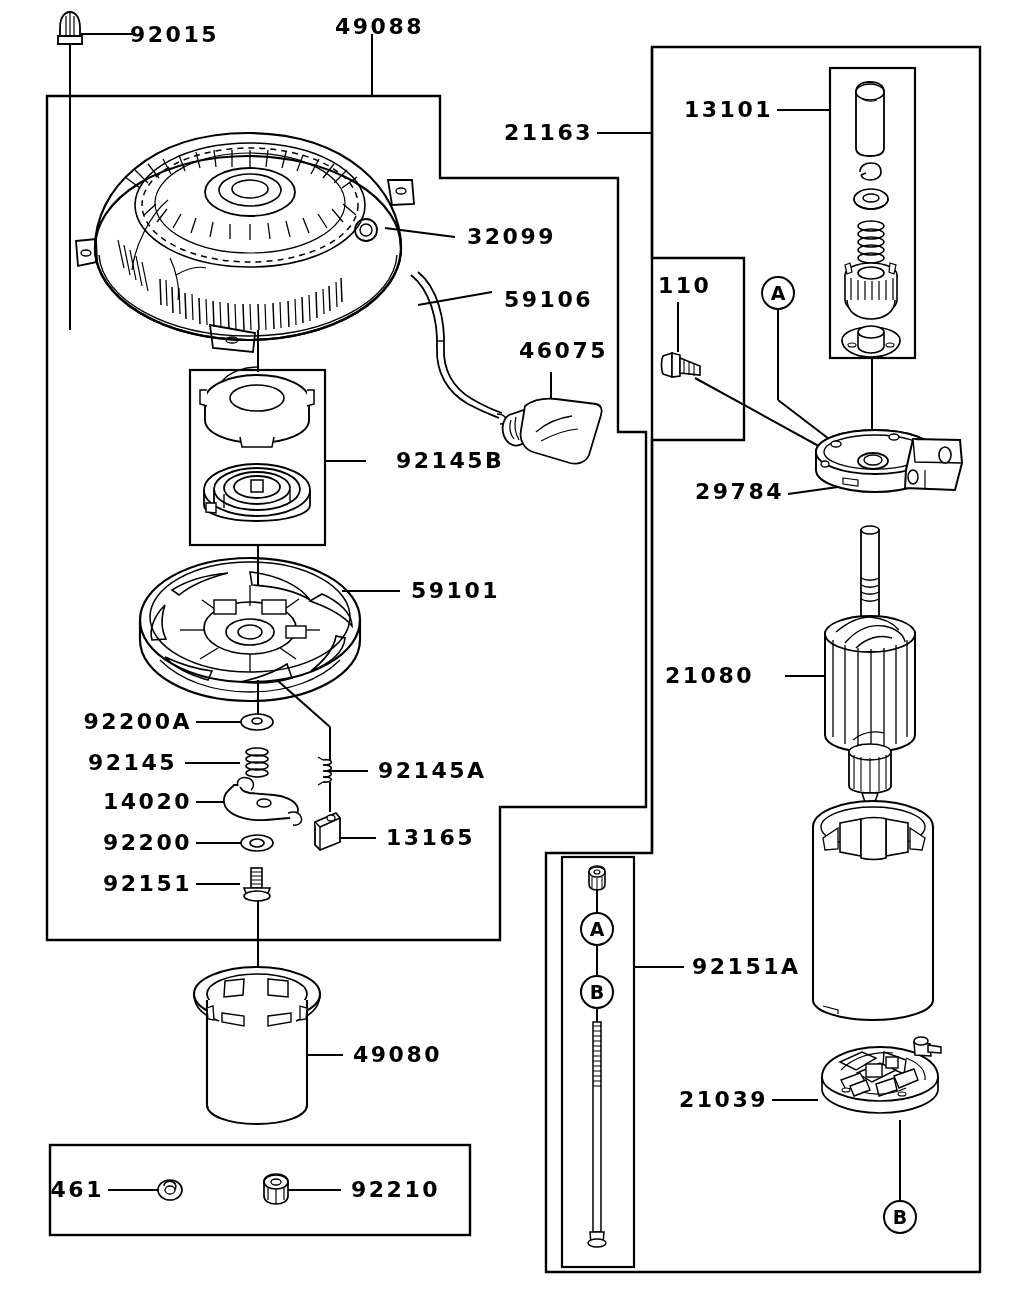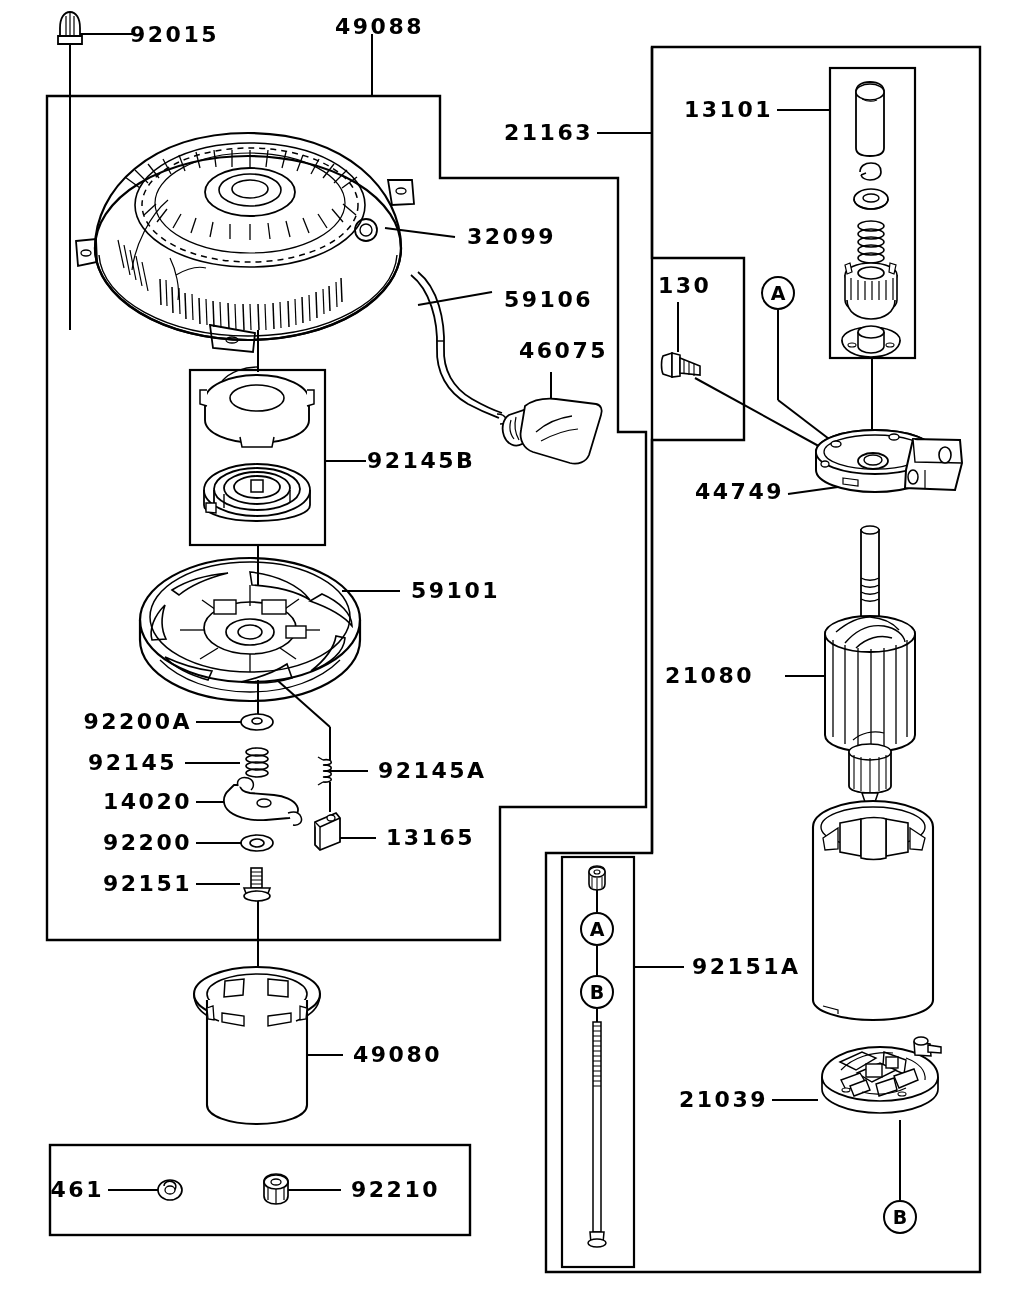--- a/index.html
+++ b/index.html
@@ -535,39 +535,39 @@
       <ellipse cx="597" cy="1243" rx="9" ry="4" stroke-width="1.5"></ellipse>
     </g>
 
   </svg>
 
   <div class="lbl r" style="left:219px;top:24px;">92015</div>
   <div class="lbl" style="left:335px;top:16px;">49088</div>
   <div class="lbl" style="left:467px;top:226px;">32099</div>
   <div class="lbl" style="left:504px;top:281px;margin-top:8px;">59106</div>
   <div class="lbl" style="left:519px;top:340px;">46075</div>
-  <div class="lbl" style="left:367px;top:450px;">92145B</div>
+  <div class="lbl" style="left:396px;top:450px;">92145B</div>
   <div class="lbl" style="left:411px;top:580px;">59101</div>
 
   <div class="lbl r" style="left:192px;top:711px;">92200A</div>
   <div class="lbl r" style="left:177px;top:752px;">92145</div>
   <div class="lbl r" style="left:192px;top:791px;">14020</div>
   <div class="lbl r" style="left:192px;top:832px;">92200</div>
   <div class="lbl r" style="left:192px;top:873px;">92151</div>
   <div class="lbl" style="left:378px;top:760px;">92145A</div>
   <div class="lbl" style="left:386px;top:827px;">13165</div>
 
   <div class="lbl" style="left:353px;top:1044px;">49080</div>
   <div class="lbl r" style="left:104px;top:1179px;">461</div>
   <div class="lbl" style="left:351px;top:1179px;">92210</div>
 
   <div class="lbl r" style="left:593px;top:122px;">21163</div>
   <div class="lbl r" style="left:773px;top:99px;">13101</div>
-  <div class="lbl" style="left:658px;top:275px;">130</div>
-  <div class="lbl r" style="left:784px;top:481px;">44749</div>
+  <div class="lbl" style="left:658px;top:275px;">110</div>
+  <div class="lbl r" style="left:784px;top:481px;">29784</div>
   <div class="lbl r" style="left:754px;top:665px;">21080</div>
   <div class="lbl" style="left:692px;top:956px;">92151A</div>
   <div class="lbl r" style="left:768px;top:1089px;">21039</div>
 
   <div class="circletag" style="left:761px;top:276px;">A</div>
   <div class="circletag" style="left:580px;top:912px;">A</div>
   <div class="circletag" style="left:580px;top:975px;">B</div>
   <div class="circletag" style="left:883px;top:1200px;">B</div>
 
 </div>

